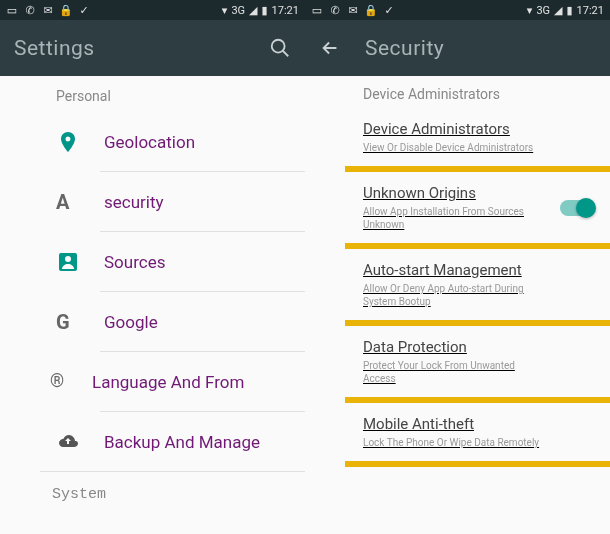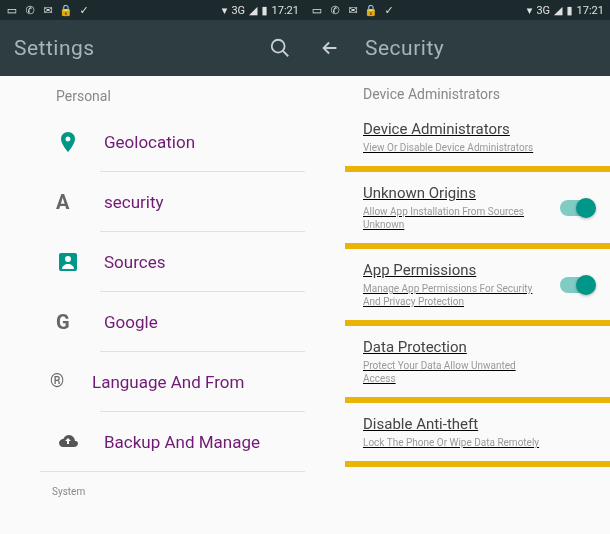--- a/index.html
+++ b/index.html
@@ -25,21 +25,21 @@
     .list-item-divider { position: absolute; bottom: 0; left: 60px; right: 0; height: 1px; background: #e0e0e0; }
     
     .sec-item { padding: 12px 18px; border-bottom: 6px solid #eab308; position: relative; text-decoration: underline; }
     .sec-item-title { font-size: 15px; color: #444; margin-bottom: 3px; }
     .sec-item-sub { font-size: 10px; color: #999; line-height: 1.3; padding-right: 50px; }
     .sec-section-header { padding: 10px 18px 6px; font-size: 14px; color: #888; }
     
     .toggle { position: absolute; right: 16px; top: 50%; transform: translateY(-50%); width: 34px; height: 16px; border-radius: 8px; background: #80cbc4; }
     .toggle-thumb { position: absolute; right: -2px; top: -2px; width: 20px; height: 20px; border-radius: 50%; background: #009688; box-shadow: 0 1px 3px rgba(0,0,0,0.3); }
     
-    .system-footer { padding: 14px 12px; font-size: 10px; color: #888; background: #fafafa; }
+    .system-footer { padding: 14px 12px; font-size: 15px; color: #888; background: #fafafa; font-family: Liberation Mono, monospace; }
   </style>
 </head>
 <body>
 
 <div class="screen">
   <div class="status-bar">
     <div class="status-left">
       <span class="status-icon">▭</span>
       <span class="status-icon">✆</span>
       <span class="status-icon">✉</span>
@@ -159,33 +159,30 @@
     </div>
 
     <div class="sec-item">
       <div class="sec-item-title">Unknown Origins</div>
       <div class="sec-item-sub">Allow App Installation From Sources Unknown</div>
       <div class="toggle">
           <div class="toggle-thumb"></div>
         </div>
     </div>
 
+    <div class="sec-item">
+      <div class="sec-item-title">Auto-start Management</div>
+      <div class="sec-item-sub">Allow Or Deny App Auto-start During System Bootup</div>
+    </div>
+
 
     <div class="sec-item">
-      <div class="sec-item-title">App Permissions</div>
-      <div class="sec-item-sub">Manage App Permissions For Security And Privacy Protection</div>
-      <div class="toggle">
-          <div class="toggle-thumb"></div>
-        </div>
+      <div class="sec-item-title">Data Protection</div>
+      <div class="sec-item-sub">Protect Your Lock From Unwanted Access</div>
     </div>
 
     <div class="sec-item">
-      <div class="sec-item-title">Data Protection</div>
-      <div class="sec-item-sub">Protect Your Data Allow Unwanted Access</div>
-    </div>
-
-    <div class="sec-item">
-      <div class="sec-item-title">Disable Anti-theft</div>
+      <div class="sec-item-title">Mobile Anti-theft</div>
       <div class="sec-item-sub">Lock The Phone Or Wipe Data Remotely</div>
     </div>
 
   </div>
 </div>
 
 </body></html>

